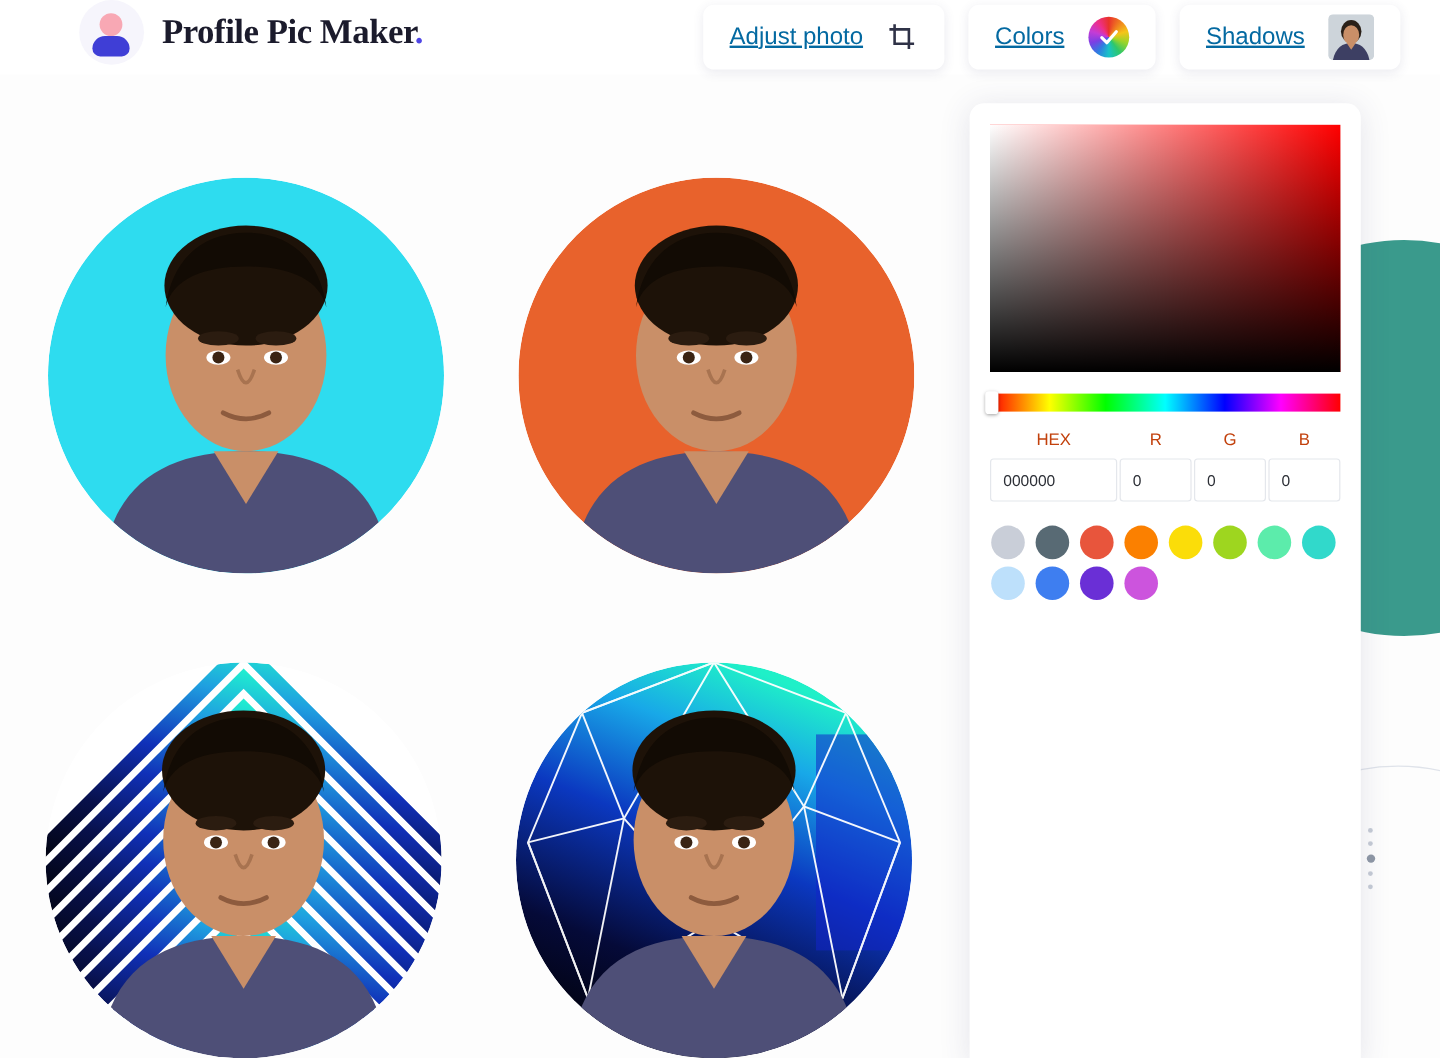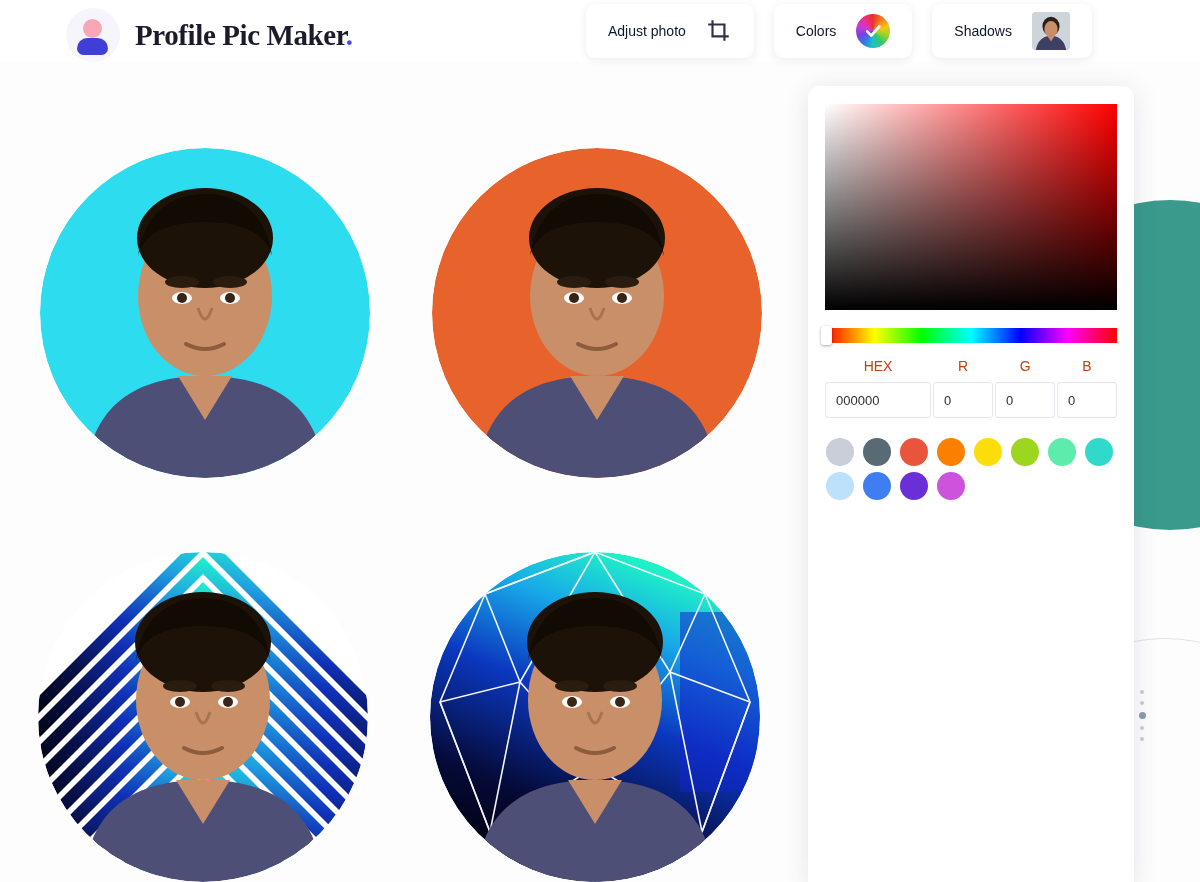--- a/index.html
+++ b/index.html
@@ -15,21 +15,21 @@
     position: relative;
     width: 1200px; height: 882px;
     background: #fdfdfd;
     overflow: hidden;
   }
 
   
   .header {
     position: absolute; top: 0; left: 0;
     width: 1200px; height: 62px;
-    display: flex; align-items: flex-end;
+    display: flex; align-items: flex-start;
     z-index: 40;
     background: #ffffff;
   }
   .brand {
     display: flex; align-items: center;
     margin-left: 66px;
   }
   .logo-badge {
     width: 54px; height: 54px; border-radius: 50%;
     background: #f6f5fc;
@@ -67,23 +67,24 @@
     height: 54px;
     background: #ffffff;
     border-radius: 9px;
     box-shadow: 0 2px 9px rgba(60,60,110,0.10);
     display: flex; align-items: center;
     padding: 0 22px;
     cursor: pointer;
     user-select: none;
   }
   .nav-btn .lbl {
-    font-size: 14px;
-    color: #0f172a;
+    font-size: 20px;
+    color: #0369a1;
     white-space: nowrap;
+    text-decoration: underline;
   }
   .nav-btn .ic { margin-left: 20px; display:flex; align-items:center; }
 
   .crop-icon { width: 26px; height: 26px; }
   .colors-wheel {
     width: 34px; height: 34px; border-radius: 50%;
     background: conic-gradient(from 0deg,
       #e8322a, #ef7d20, #f5c518, #9ad429, #2fc76a,
       #18c3c7, #2f7de1, #7b3fe4, #c33cd6, #ee2f8a, #e8322a);
     position: relative;

